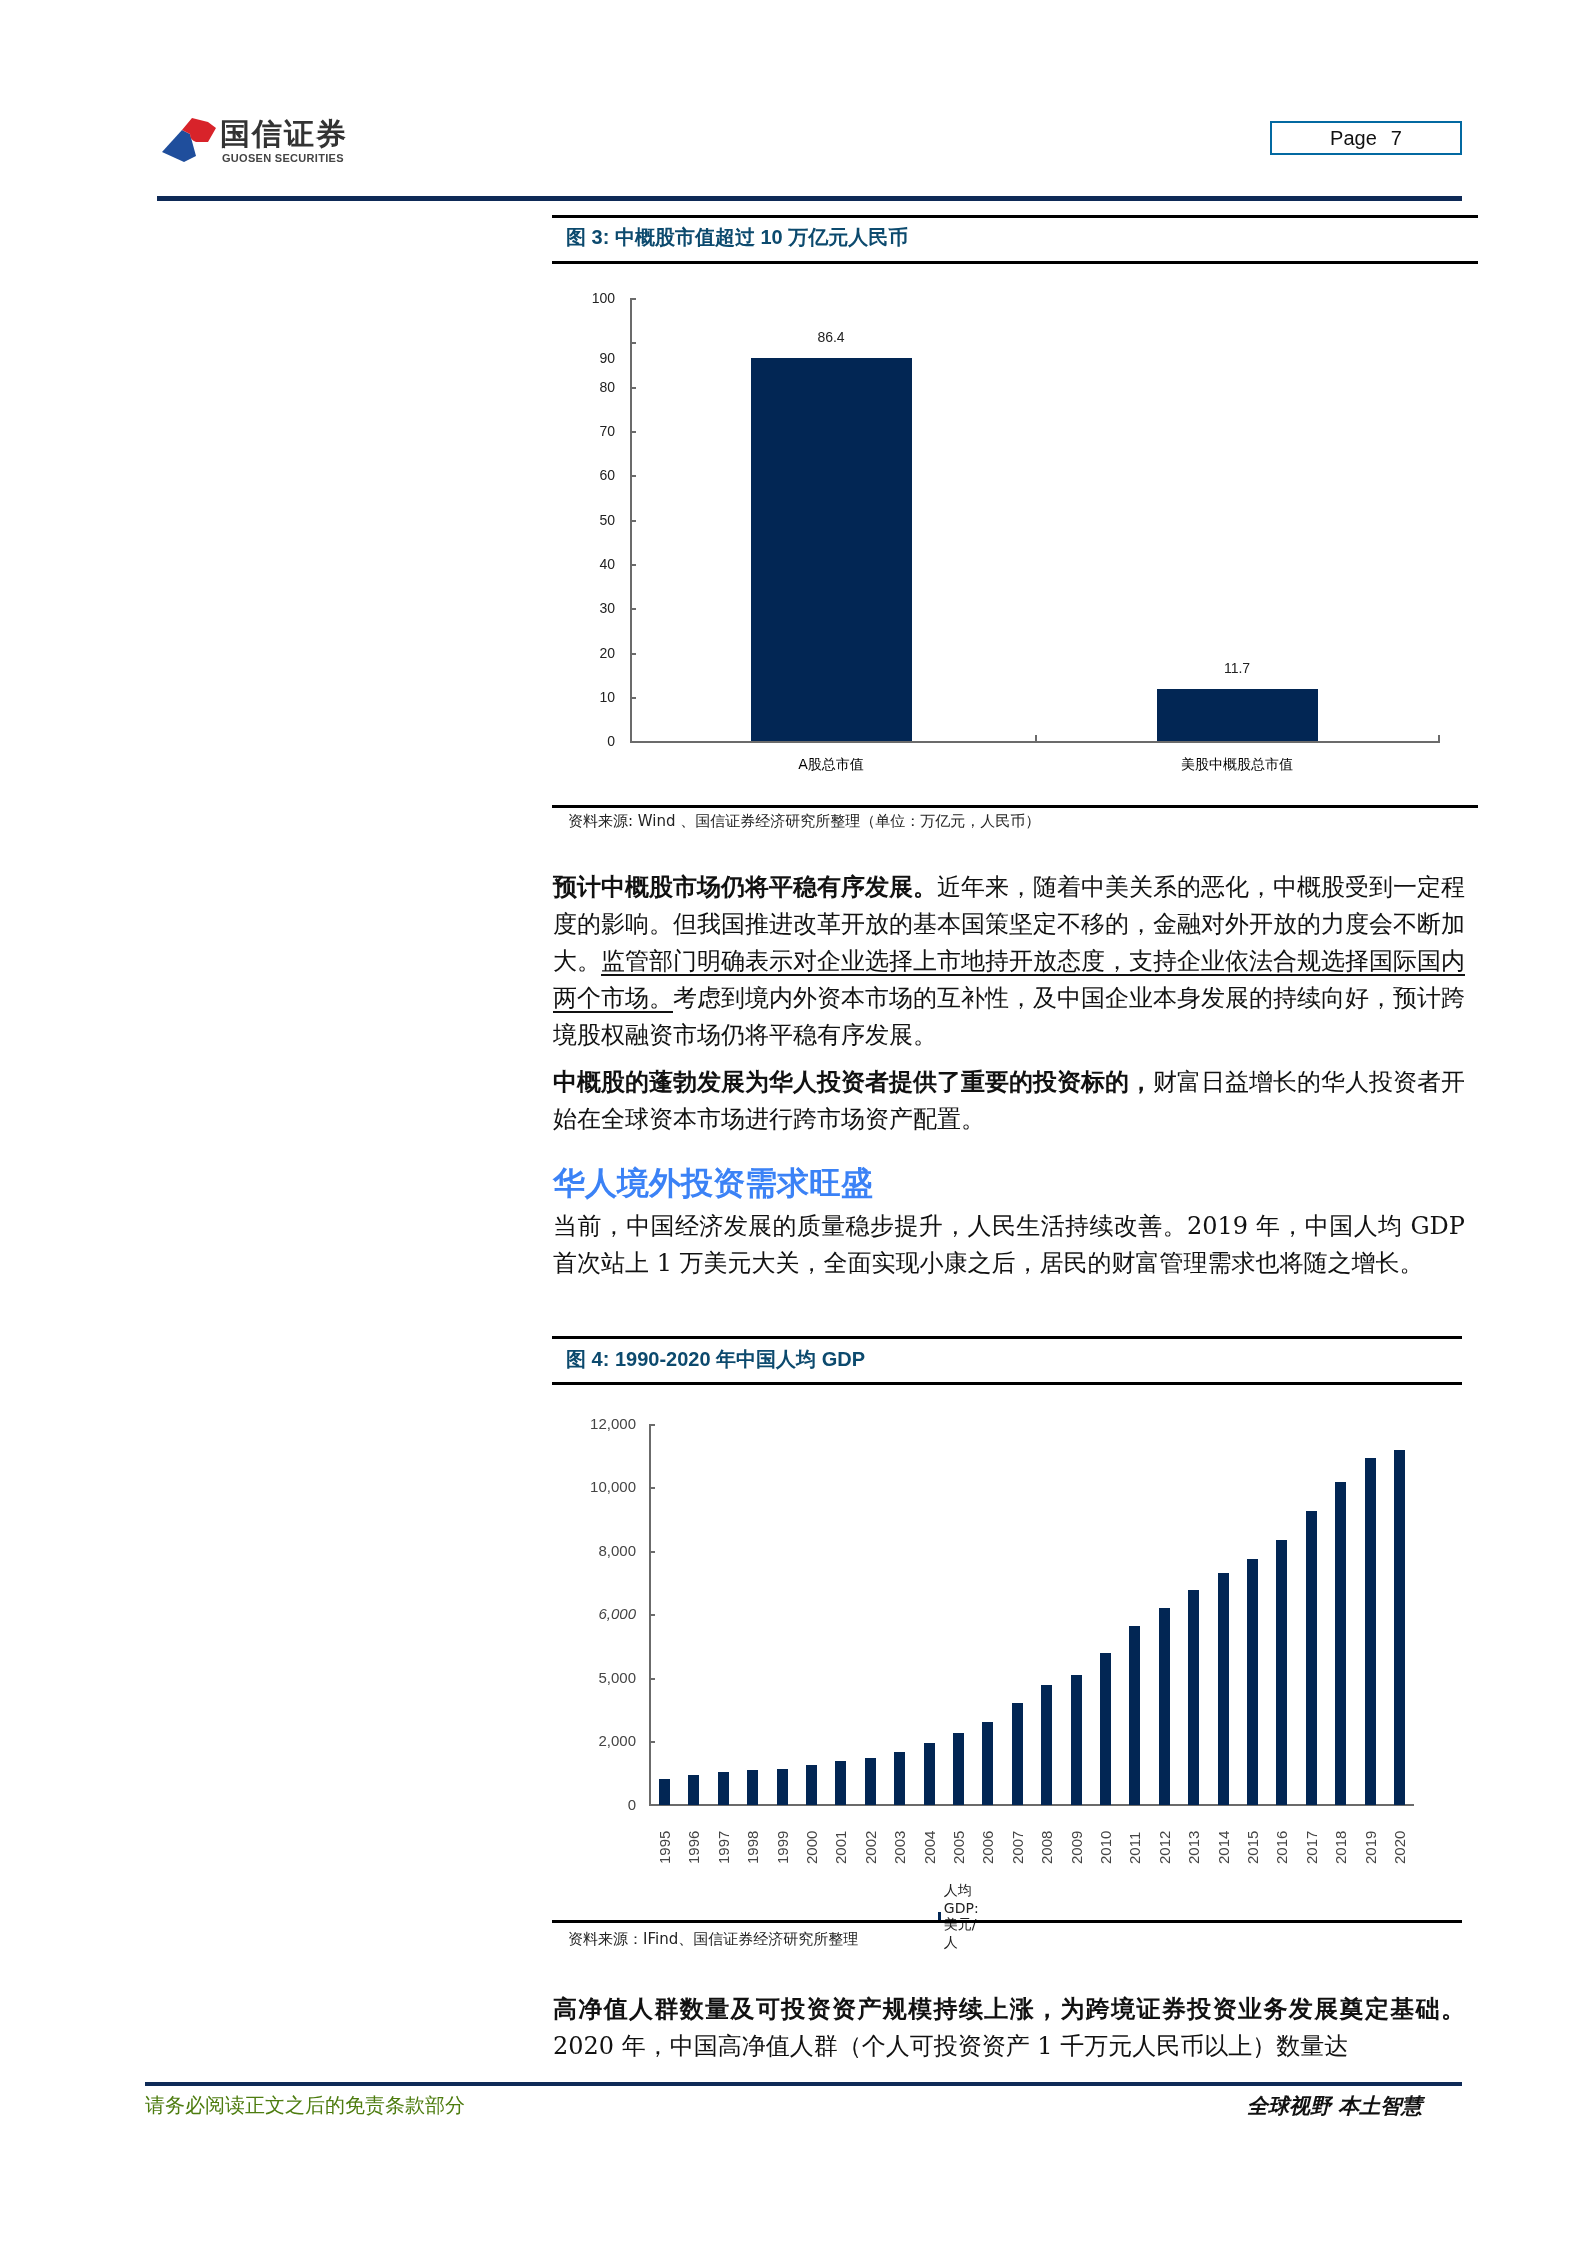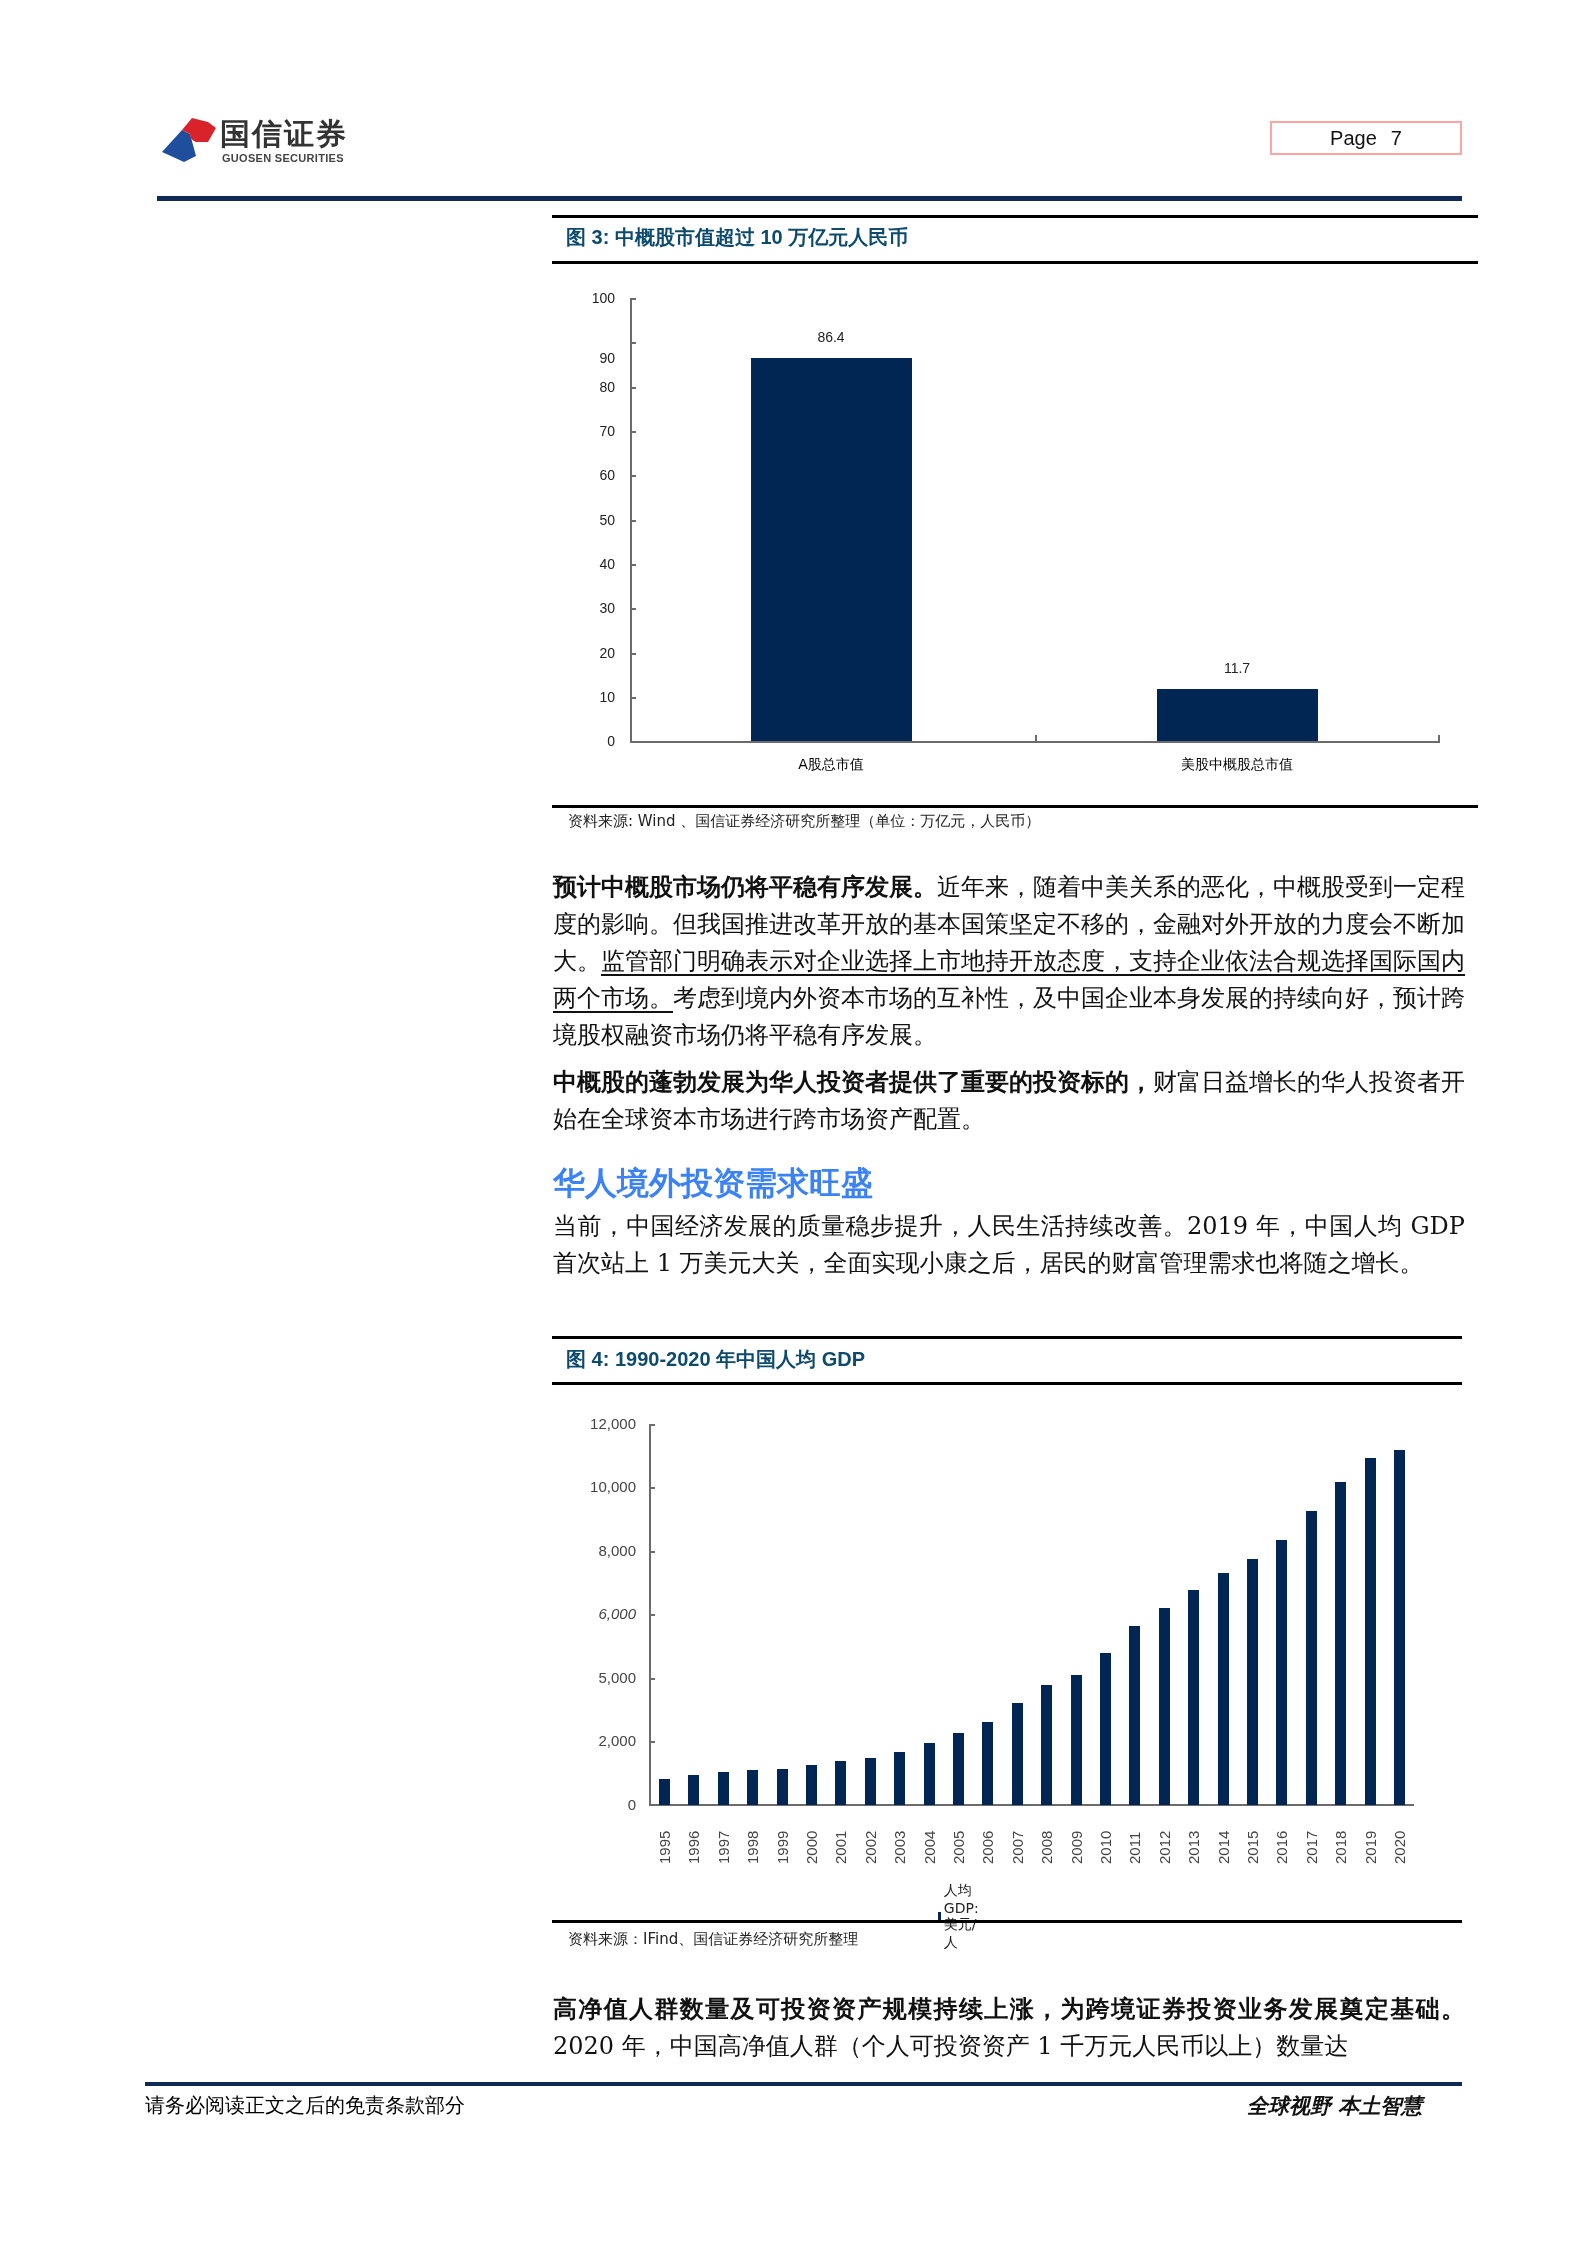--- a/index.html
+++ b/index.html
@@ -6,21 +6,21 @@
   body { width: 1586px; height: 2244px; position: relative; overflow: hidden;
          font-family: "DejaVu Serif", "Liberation Serif", serif; color: #111; }
   .abs { position: absolute; }
 
   
   .logo { left: 160px; top: 112px; width: 240px; height: 60px; }
   .logo-cn { left: 60px; top: 2px; font-family: "DejaVu Sans", sans-serif; font-size: 30px;
              font-weight: bold; color: #333; letter-spacing: 2px; }
   .logo-en { left: 62px; top: 40px; font-family: "Liberation Sans", sans-serif; font-size: 11px;
              font-weight: bold; color: #444; letter-spacing: 0.3px; }
-  .page-box { left: 1270px; top: 121px; width: 192px; height: 34px; border: 2px solid #fca5a5;
+  .page-box { left: 1270px; top: 121px; width: 192px; height: 34px; border: 2px solid #0369a1;
               box-sizing: border-box; font-family: "Liberation Sans", sans-serif; font-size: 20px;
               display: flex; align-items: center; justify-content: center; gap: 14px; }
   .hdr-line { left: 157px; top: 196px; width: 1305px; height: 5px; background: #0e2a57; }
 
   
   .fig-line { height: 3px; background: #000; }
   .fig-title { font-family: Liberation Sans, sans-serif; font-weight: bold; font-size: 20px; color: #0c4a6e; }
 
   
   .axis-v { width: 2px; background: #6b6b6b; }
@@ -36,21 +36,21 @@
   .source { font-family: "DejaVu Sans", sans-serif; font-size: 15px; color: #222; }
 
   
   .para { left: 553px; width: 912px; font-size: 24px; line-height: 37px; color: #111; text-align: justify; }
   .para b { font-weight: bold; }
   .para u { text-decoration: underline; text-decoration-thickness: 2px; text-underline-offset: 5px; }
   .section-h { left: 553px; font-family: "DejaVu Sans", sans-serif; font-weight: bold; font-size: 32px; color: #3b82f6; }
 
   
   .ftr-line { left: 145px; top: 2082px; width: 1317px; height: 4px; background: #0e2a57; }
-  .ftr-left { left: 145px; top: 2092px; font-size: 20px; color: #000000; }
+  .ftr-left { left: 145px; top: 2092px; font-size: 20px; color: #4d7c0f; }
   .ftr-right { left: 1247px; top: 2092px; font-size: 21px; font-weight: bold; font-style: italic; color: #111; }
 </style>
 </head>
 <body>
 
 <div class="abs logo">
   <svg class="abs" style="left:0;top:0" width="58" height="56" viewBox="0 0 58 56">
     <path d="M2 40 L22 18 L30 22 L36 44 L24 50 Z" fill="#1f4e9c"></path>
     <path d="M22 18 L32 6 L48 10 L56 16 L48 30 L36 30 Q30 28 30 22 Z" fill="#d8232a"></path>
   </svg>

